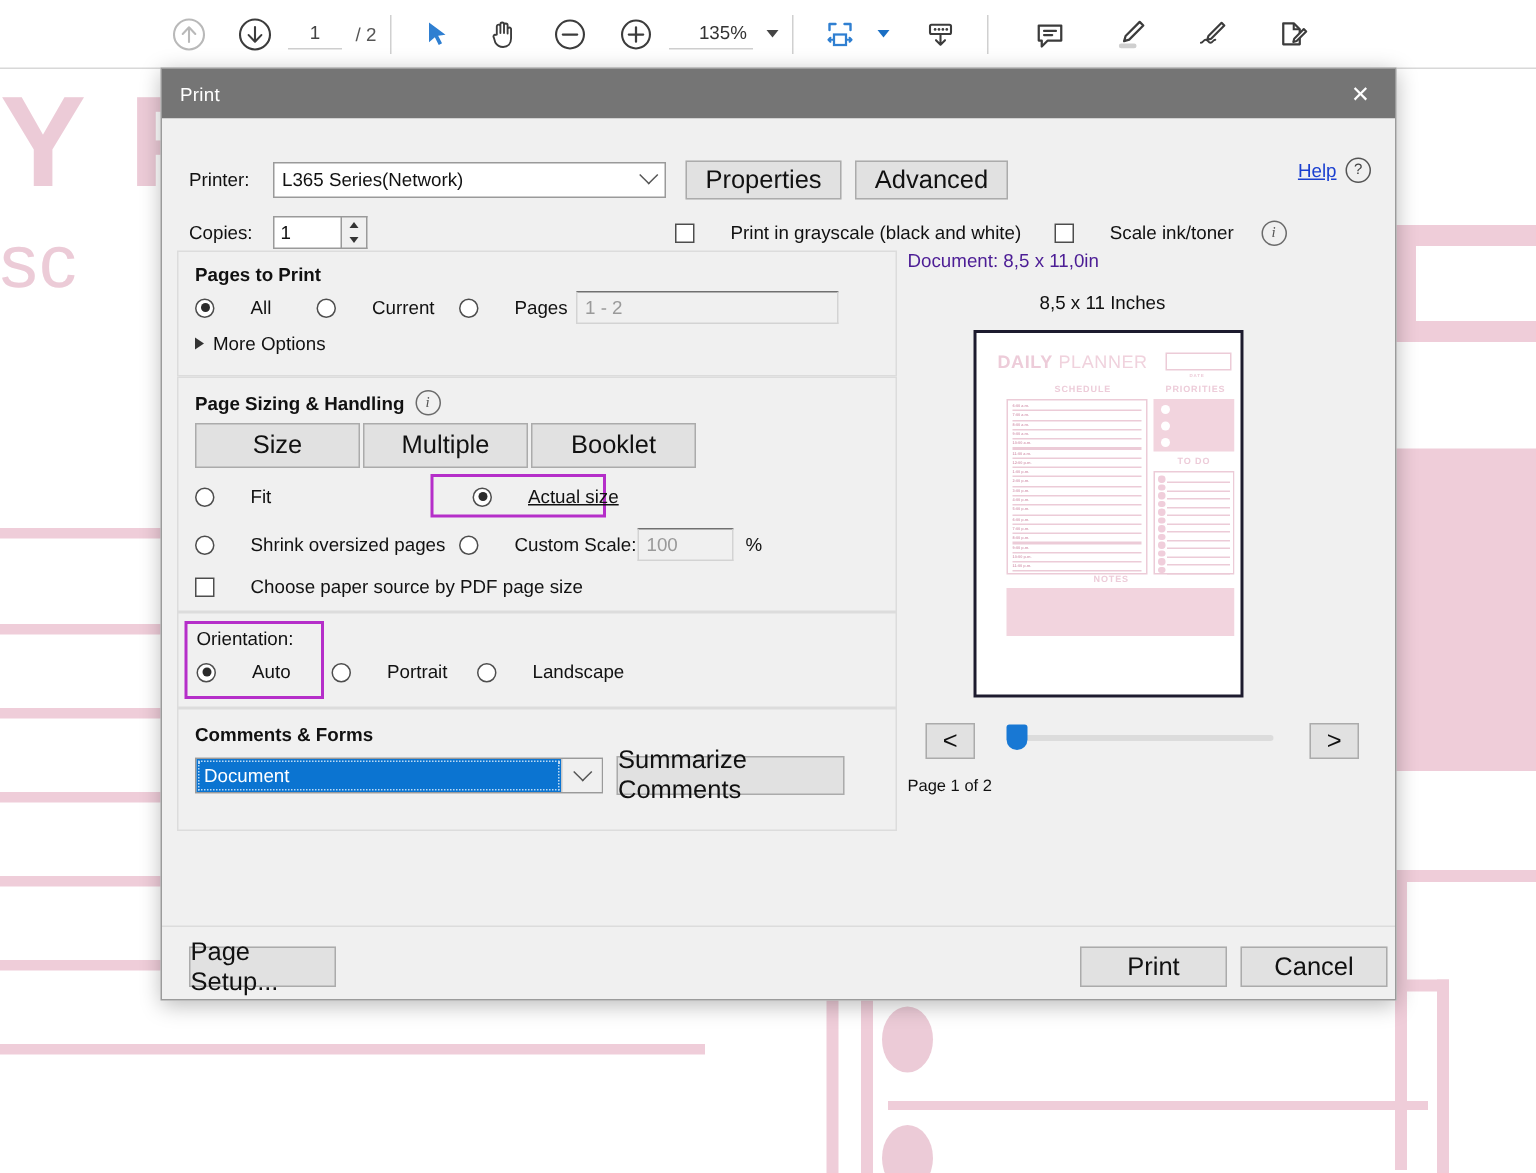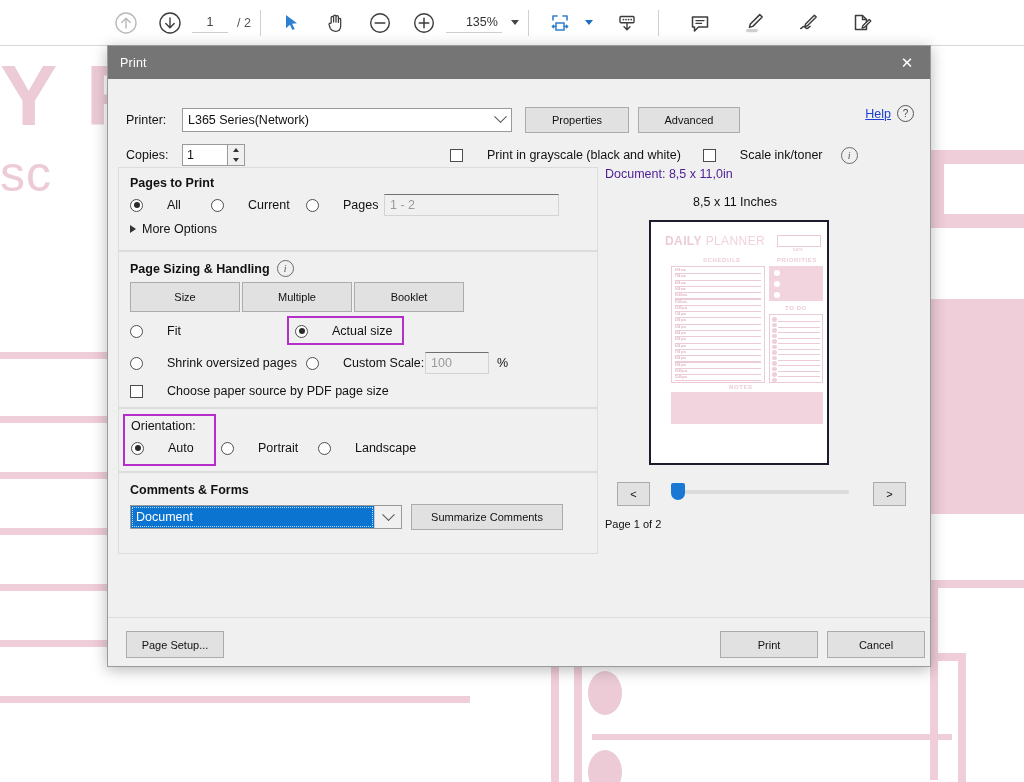--- a/index.html
+++ b/index.html
@@ -54,21 +54,21 @@
 
   
   #printerRow{position:absolute;left:18px;top:27px;width:786px;height:27px;}
   #printerLbl{width:56px;font-size:12.5px;}
   .combo{height:24px;background:#fff;border:1px solid #9a9a9a;display:flex;align-items:center;
          font-size:12.5px;color:#111;padding-left:5px;box-sizing:border-box;position:relative;}
   .combo .cb-arrow{position:absolute;right:0;top:0;width:22px;height:100%;
                    display:flex;align-items:center;justify-content:center;}
   .chev{width:8px;height:8px;border-right:1.6px solid #555;border-bottom:1.6px solid #555;
         transform:rotate(45deg) translate(-2px,-2px);}
-  .btn{background:#e1e1e1;border:1px solid #ababab;height:26px;font-size:11px;color:#111;
+  .btn{background:#e1e1e1;border:1px solid #ababab;height:26px;font-size:17px;color:#111;
        display:flex;align-items:center;justify-content:center;box-sizing:border-box;
        font-family:"Liberation Sans", sans-serif;}
 
   #helpWrap{position:absolute;right:16px;top:26px;display:flex;align-items:center;gap:6px;}
   #helpLink{color:#1a3fd0;text-decoration:underline;font-size:12.5px;}
   .qmark{width:15px;height:15px;border-radius:50%;border:1.2px solid #555;color:#444;
          font-size:10px;display:flex;align-items:center;justify-content:center;}
 
   
   #copiesRow{position:absolute;left:18px;top:63px;height:26px;}
@@ -271,21 +271,21 @@
 
   <div id="titlebar">
     <div class="t">Print</div>
     <div id="closebtn">✕</div>
   </div>
 
   <div id="dbody">
 
     <div id="printerRow" class="row">
       <div id="printerLbl" class="lbl">Printer:</div>
-      <div class="combo" style="width:330px;text-align:center;">
+      <div class="combo" style="width:262px;text-align:center;">
         <span>L365 Series(Network)</span>
         <span class="cb-arrow">
             <i class="chev"></i>
           </span>
       </div>
       <div class="btn" style="width:104px;margin-left:13px;">Properties</div>
       <div class="btn" style="width:102px;margin-left:9px;">Advanced</div>
     </div>
 
     <div id="helpWrap">
@@ -350,21 +350,21 @@
         <div class="btn" style="width:110px;height:30px;">Multiple</div>
         <div class="btn" style="width:110px;height:30px;">Booklet</div>
       </div>
 
       <div class="optrow" style="position:absolute;left:11px;top:72px;">
         <span class="rdo"></span>
         <span class="lbl">Fit</span>
       </div>
 
       <div class="hl" style="left:168px;top:64px;width:117px;height:29px;"></div>
-      <div class="optrow" style="position:absolute;left:176px;top:72px;">
+      <div class="optrow" style="position:absolute;left:196px;top:72px;text-decoration:underline;">
         <span class="rdo on"></span>
         <span class="lbl">Actual size</span>
       </div>
 
       <div class="optrow" style="position:absolute;left:11px;top:104px;">
         <span class="rdo"></span>
         <span class="lbl">Shrink oversized pages</span>
       </div>
       <div class="optrow" style="position:absolute;left:187px;top:104px;">
         <span class="rdo"></span>

